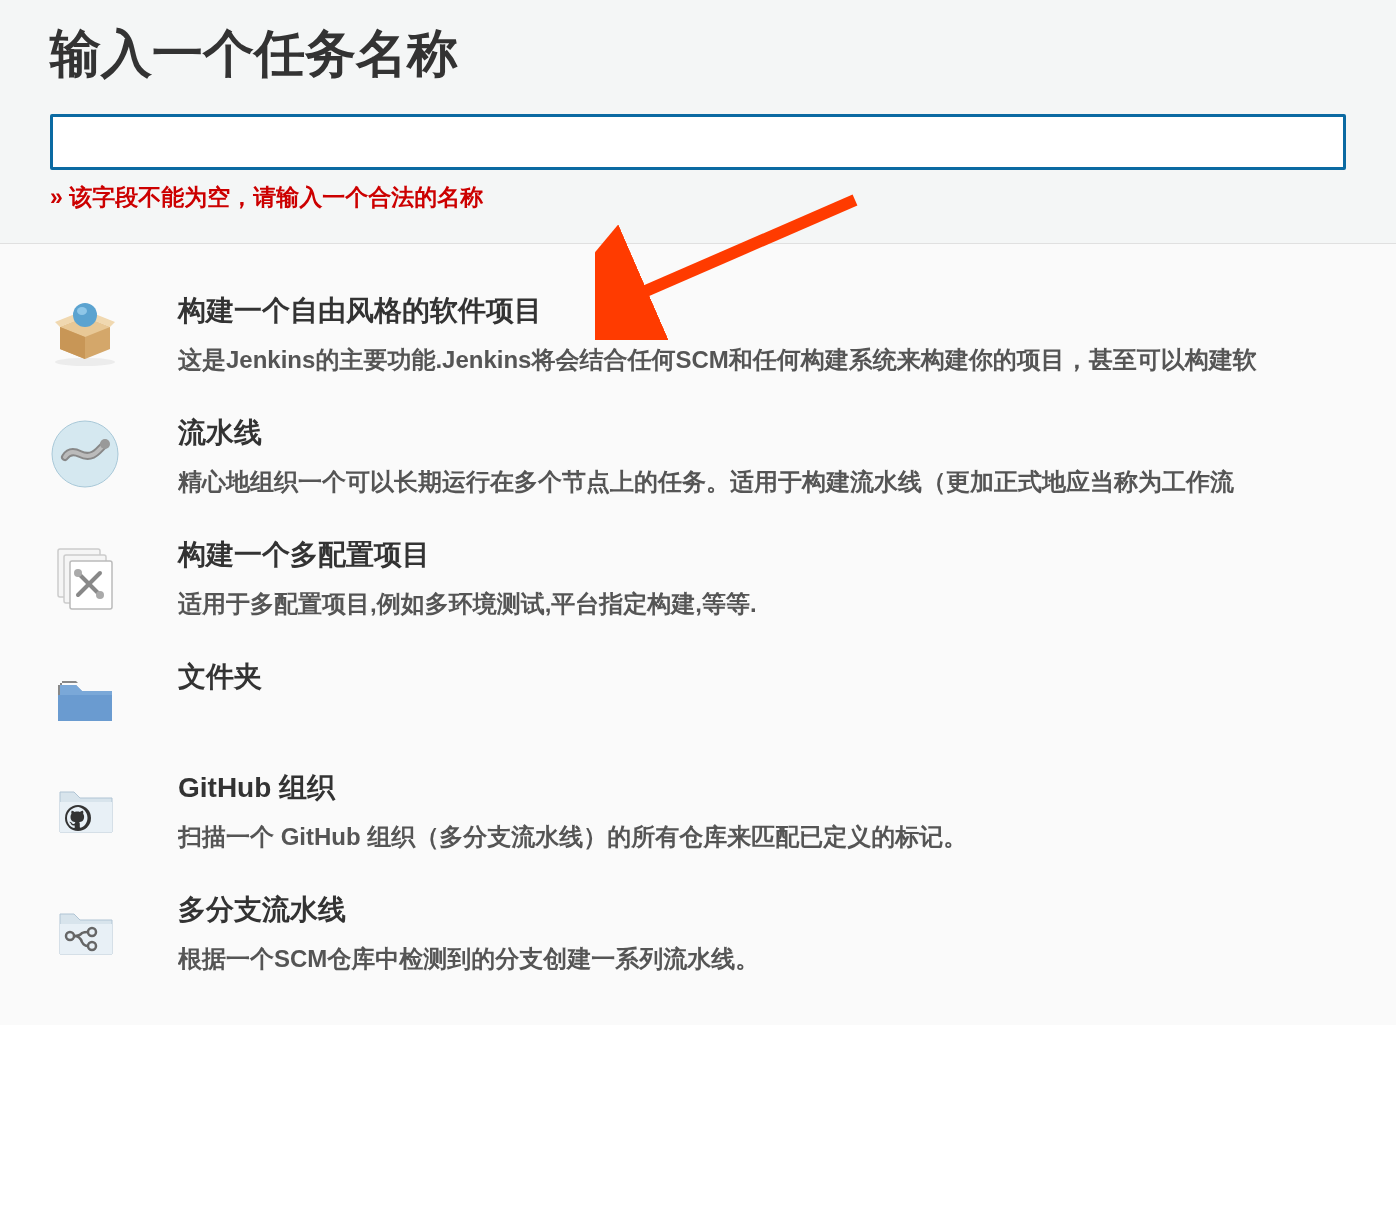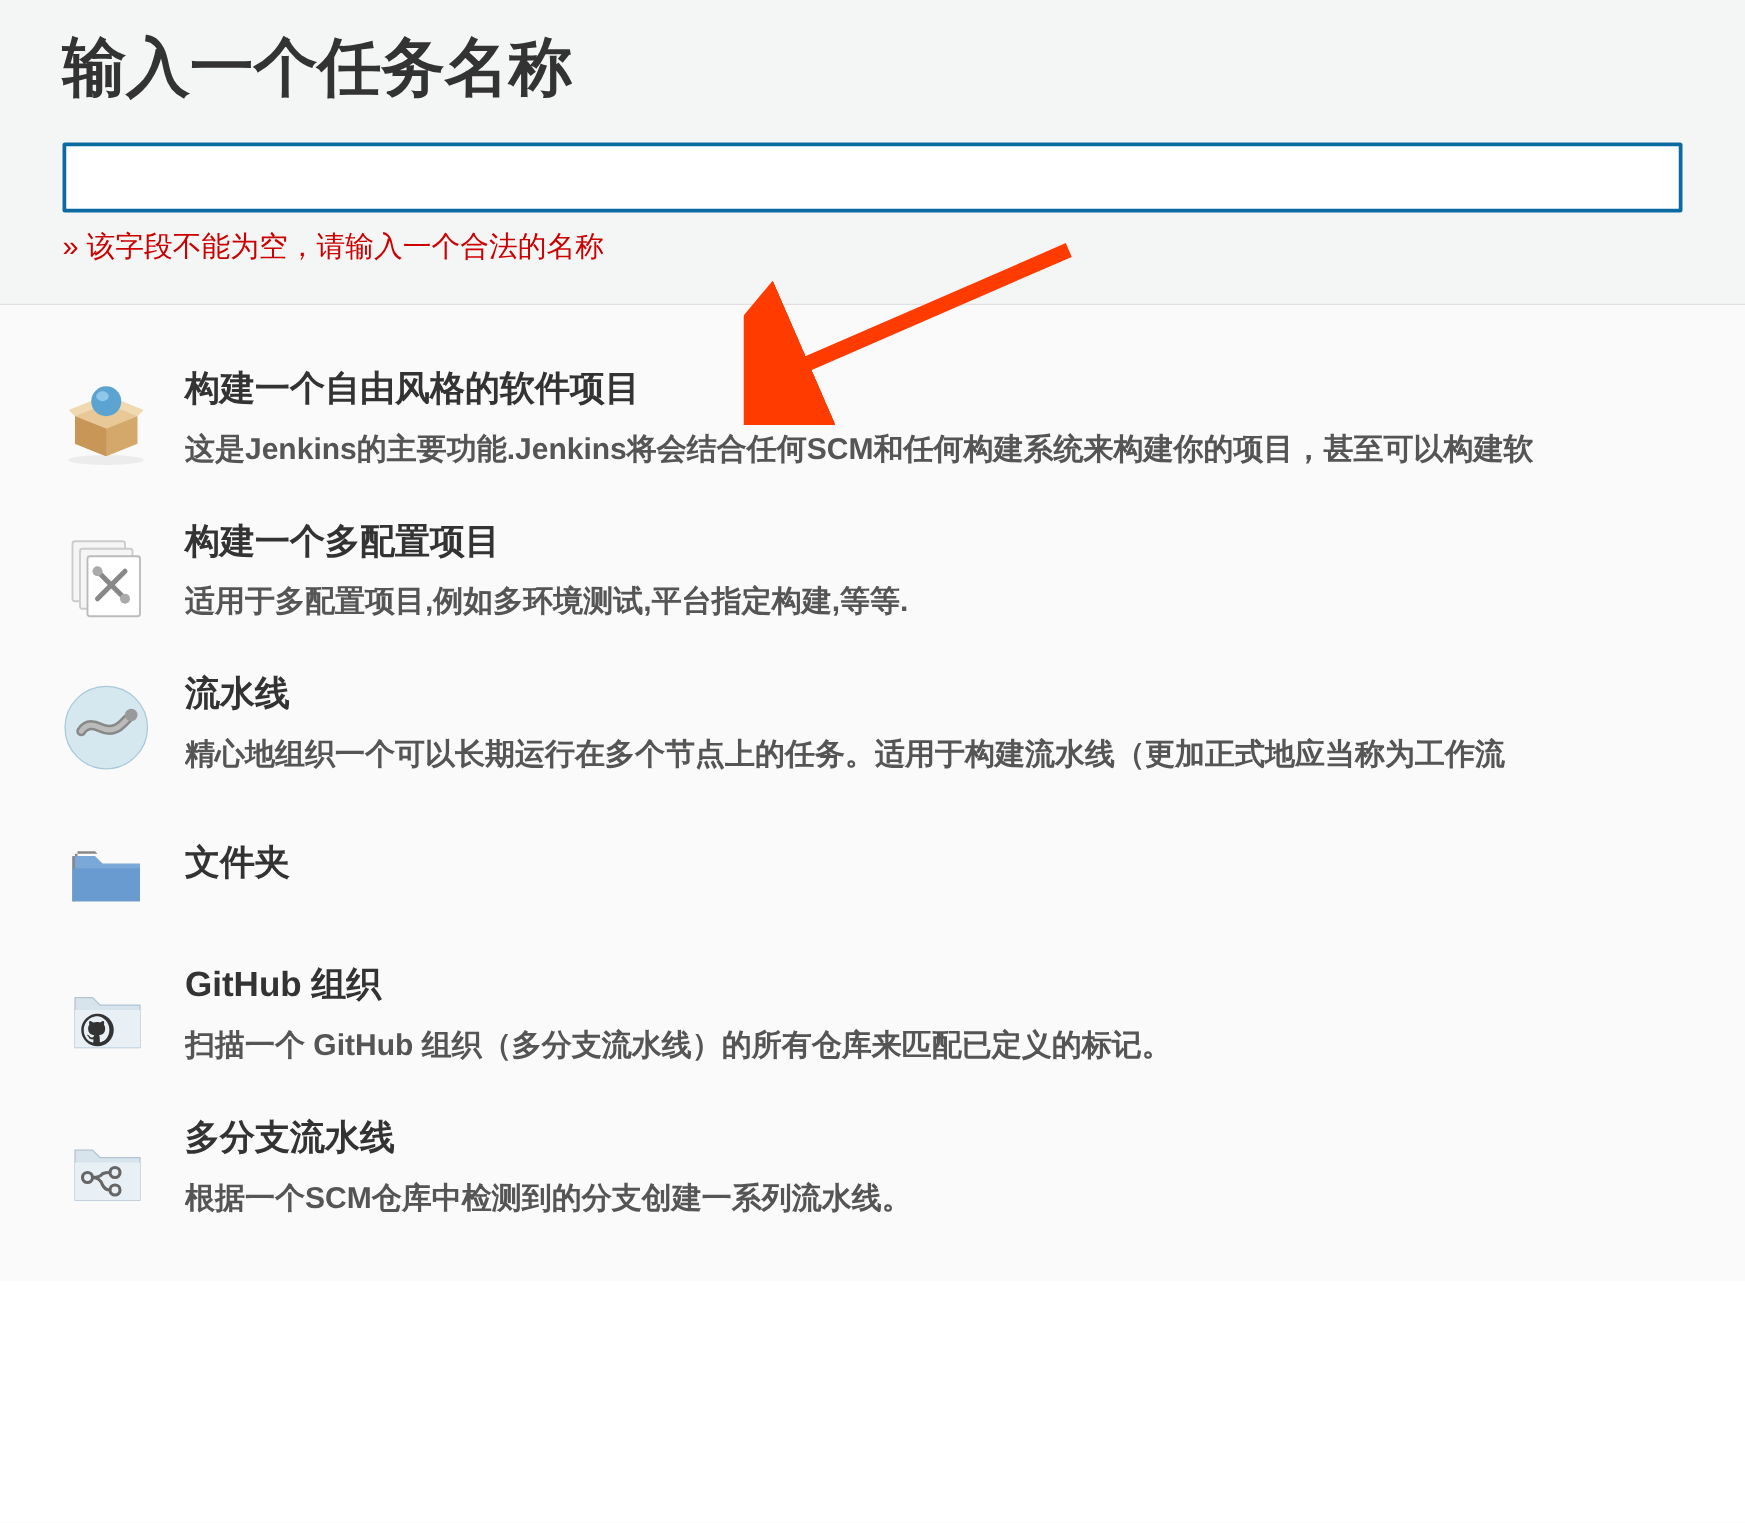--- a/index.html
+++ b/index.html
@@ -30,32 +30,33 @@
       border: 3px solid #0b6aa2;
       background: #fff;
       font-size: 20px;
       padding: 8px 12px;
       outline: none;
       border-radius: 2px;
     }
     .validation-error {
       color: #cc0000;
       font-size: 23px;
-      font-weight: normal;
+      font-weight: bold;
       margin-top: 12px;
     }
     .item-list {
       padding: 30px 50px;
       background: #fafafa;
     }
     .job-type {
       display: flex;
-      align-items: center;
+      align-items: flex-start;
       padding: 18px 0;
       cursor: pointer;
+      gap: 30px;
     }
     .job-icon {
       width: 70px;
       height: 70px;
       flex-shrink: 0;
       margin-right: 28px;
       margin-top: 5px;
     }
     .job-text {
       flex: 1;
@@ -117,53 +118,53 @@
     </div>
     <div class="job-text">
       <div class="job-title">构建一个自由风格的软件项目</div>
       <div class="job-desc">这是Jenkins的主要功能.Jenkins将会结合任何SCM和任何构建系统来构建你的项目，甚至可以构建软</div>
     </div>
   </div>
 
   <div class="job-type">
     <div class="job-icon">
       <svg viewBox="0 0 70 70">
+        <circle cx="35" cy="35" r="33" fill="#d5e8f0" stroke="#a8c8d8" stroke-width="1"></circle>
+        <path d="M15 38 Q20 30 30 35 Q40 40 48 32 L55 25" stroke="#888" stroke-width="8" fill="none" stroke-linecap="round"></path>
+        <path d="M15 38 Q20 30 30 35 Q40 40 48 32 L55 25" stroke="#bbb" stroke-width="4" fill="none" stroke-linecap="round"></path>
+        <circle cx="55" cy="25" r="5" fill="#999"></circle>
+      </svg>
+    </div>
+    <div class="job-text">
+      <div class="job-title">流水线</div>
+      <div class="job-desc">精心地组织一个可以长期运行在多个节点上的任务。适用于构建流水线（更加正式地应当称为工作流</div>
+    </div>
+  </div>
+
+  <div class="job-type">
+    <div class="job-icon">
+      <svg viewBox="0 0 70 70">
         <rect x="8" y="8" width="42" height="48" fill="#f5f5f5" stroke="#ccc" stroke-width="1.5" rx="2"></rect>
         <rect x="14" y="14" width="42" height="48" fill="#f5f5f5" stroke="#ccc" stroke-width="1.5" rx="2"></rect>
         <rect x="20" y="20" width="42" height="48" fill="#fff" stroke="#bbb" stroke-width="1.5" rx="2"></rect>
         <line x1="28" y1="32" x2="50" y2="54" stroke="#888" stroke-width="4" stroke-linecap="round"></line>
         <line x1="50" y1="32" x2="28" y2="54" stroke="#888" stroke-width="4" stroke-linecap="round"></line>
         <circle cx="28" cy="32" r="4" fill="#aaa"></circle>
         <circle cx="50" cy="54" r="4" fill="#aaa"></circle>
       </svg>
     </div>
     <div class="job-text">
       <div class="job-title">构建一个多配置项目</div>
       <div class="job-desc">适用于多配置项目,例如多环境测试,平台指定构建,等等.</div>
     </div>
   </div>
 
   <div class="job-type">
     <div class="job-icon">
       <svg viewBox="0 0 70 70">
-        <circle cx="35" cy="35" r="33" fill="#d5e8f0" stroke="#a8c8d8" stroke-width="1"></circle>
-        <path d="M15 38 Q20 30 30 35 Q40 40 48 32 L55 25" stroke="#888" stroke-width="8" fill="none" stroke-linecap="round"></path>
-        <path d="M15 38 Q20 30 30 35 Q40 40 48 32 L55 25" stroke="#bbb" stroke-width="4" fill="none" stroke-linecap="round"></path>
-        <circle cx="55" cy="25" r="5" fill="#999"></circle>
-      </svg>
-    </div>
-    <div class="job-text">
-      <div class="job-title">流水线</div>
-      <div class="job-desc">精心地组织一个可以长期运行在多个节点上的任务。适用于构建流水线（更加正式地应当称为工作流</div>
-    </div>
-  </div>
-
-  <div class="job-type">
-    <div class="job-icon">
-      <svg viewBox="0 0 70 70">
         <path d="M8 22 L8 58 L62 58 L62 28 L32 28 L26 22 Z" fill="#5a8bc4"></path>
         <path d="M8 22 L26 22 L32 28 L62 28 L62 32 L8 32 Z" fill="#7aa8d8"></path>
         <path d="M12 18 L12 22 L8 22 L8 58 L10 58 L10 20 L28 20 L26 18 Z" fill="#888"></path>
         <rect x="8" y="32" width="54" height="26" fill="#6a9bd0"></rect>
       </svg>
     </div>
     <div class="job-text">
       <div class="job-title">文件夹</div>
     </div>
   </div>

